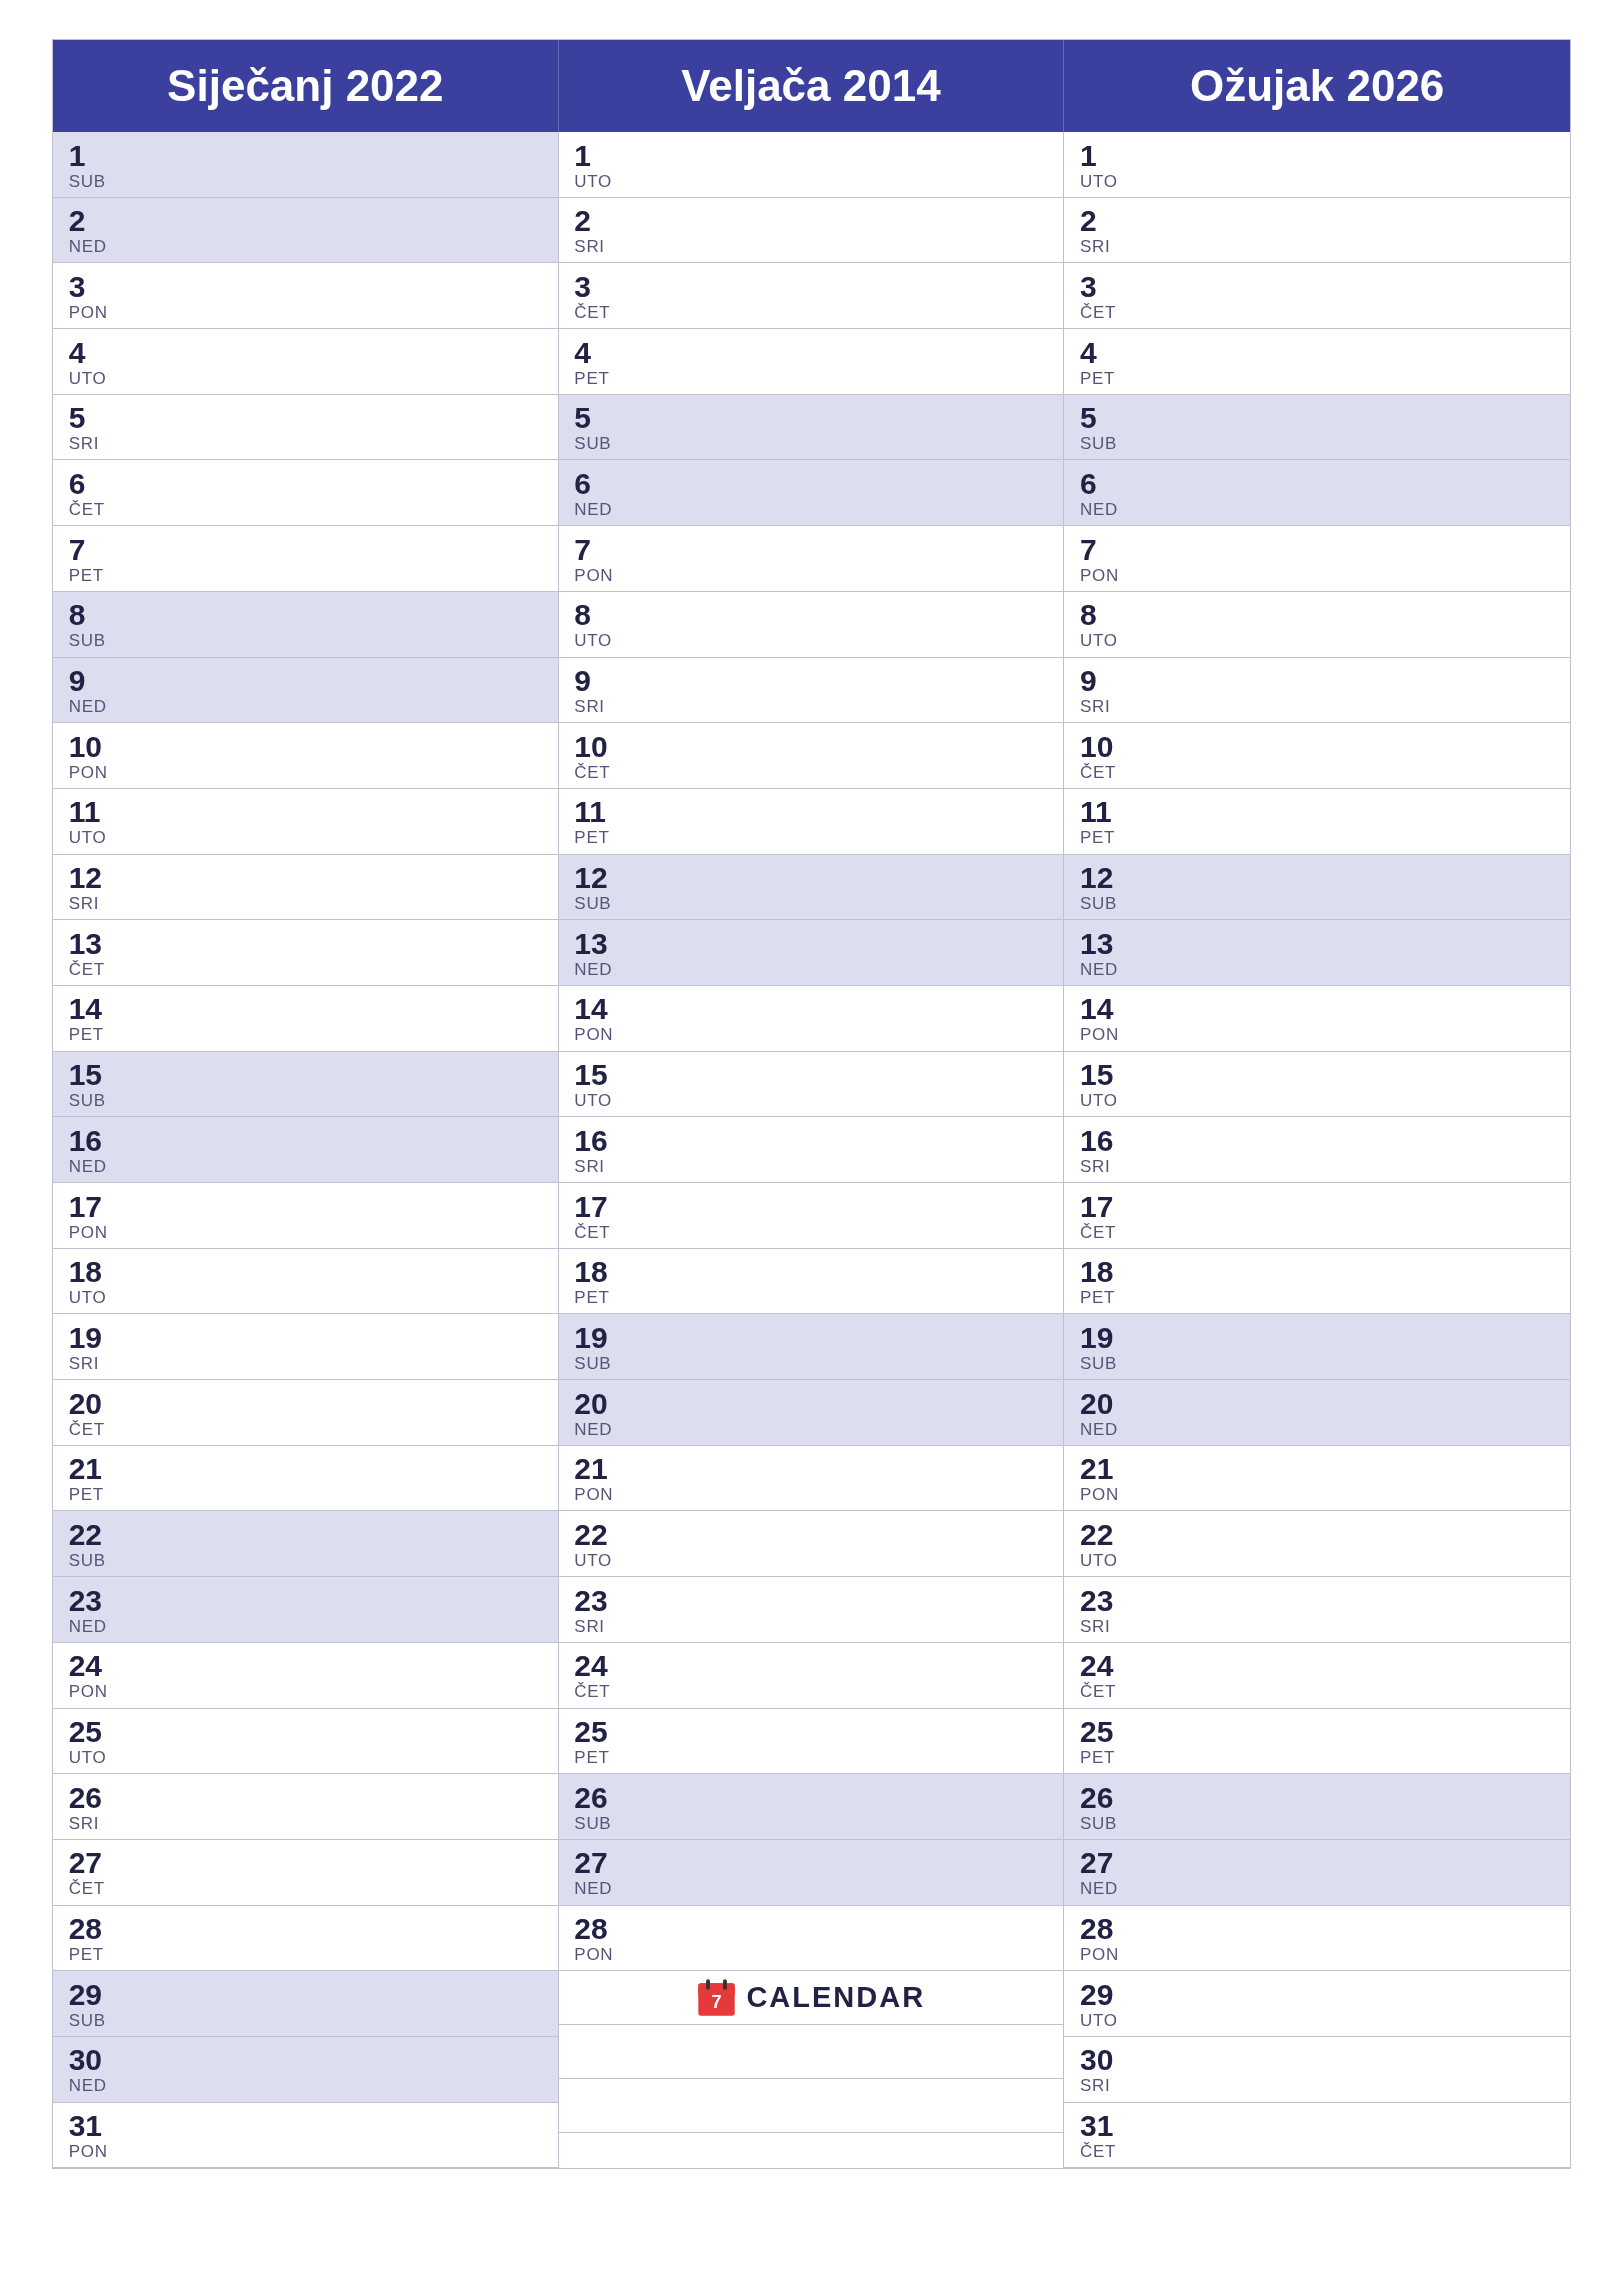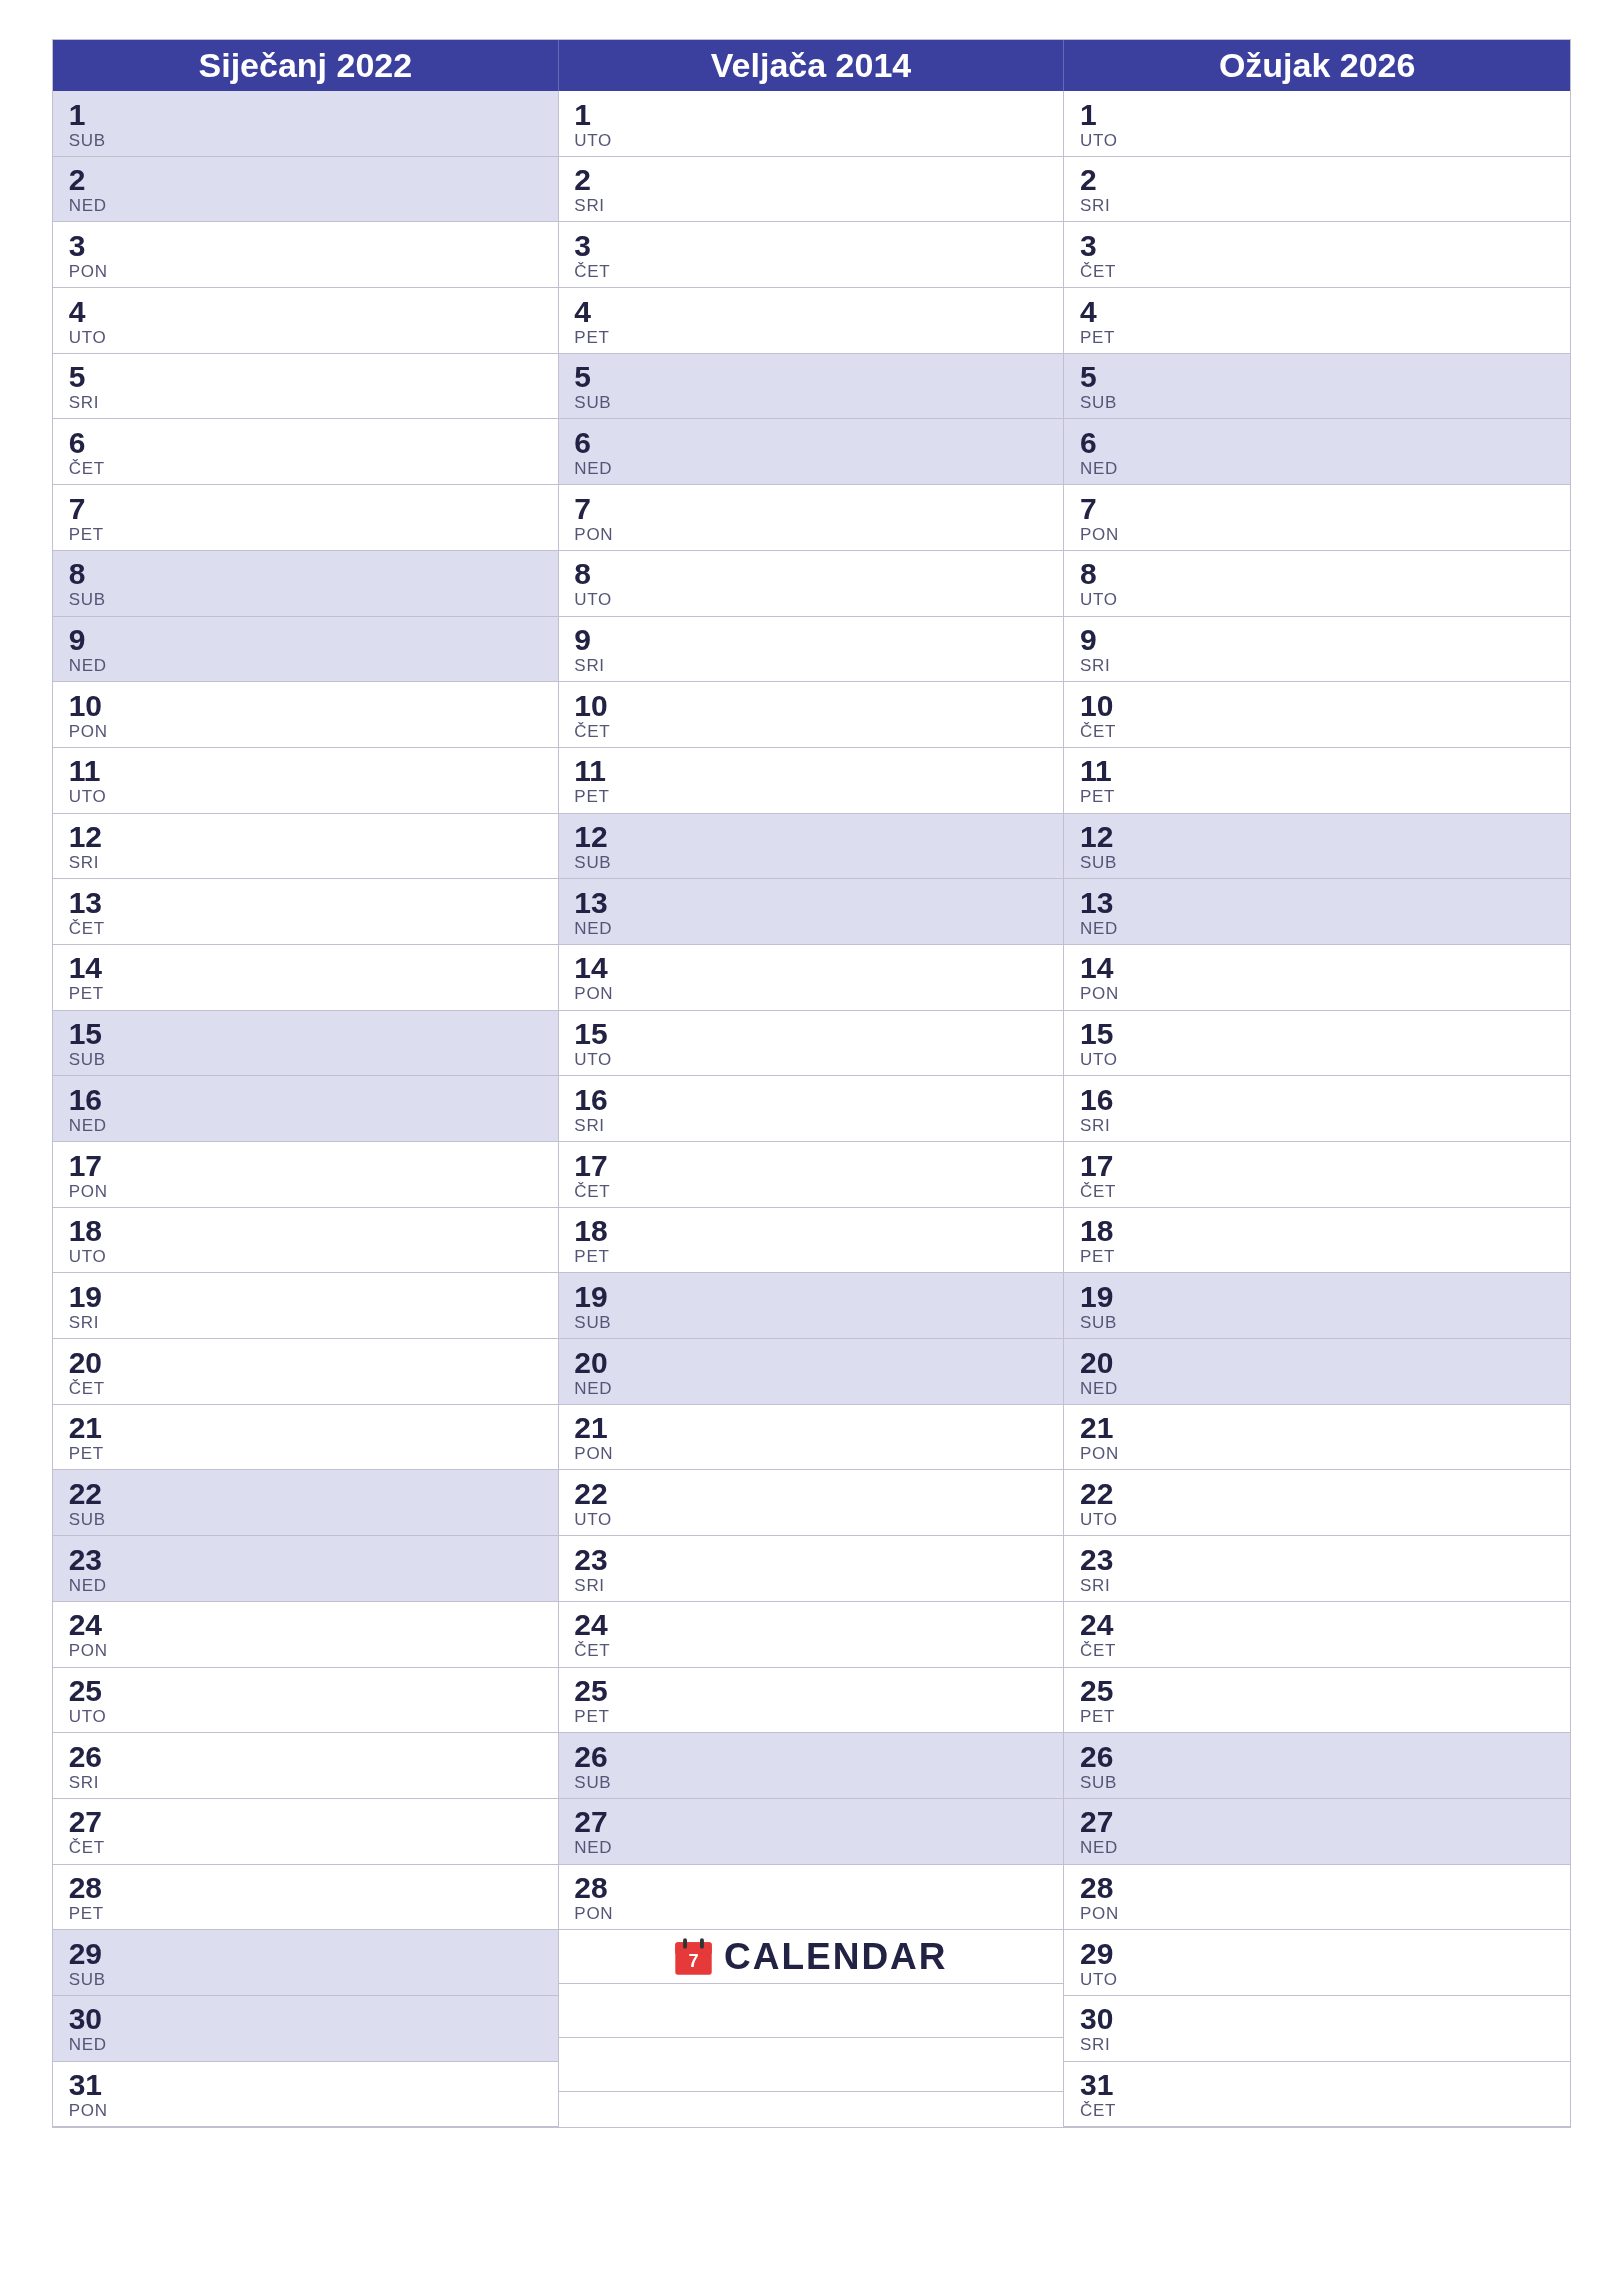--- a/index.html
+++ b/index.html
@@ -16,23 +16,23 @@
     }
     .header-row {
       display: grid;
       grid-template-columns: 1fr 1fr 1fr;
       background: #3b3f9e;
     }
     .header-cell {
       background: #3b3f9e;
       color: #ffffff;
       text-align: center;
-      font-size: 34px;
+      font-size: 44px;
       font-weight: bold;
-      padding: 6px 13px;
+      padding: 21px 13px;
       border-right: 1.3px solid #6668b8;
     }
     .header-cell:last-child { border-right: none; }
     .days-grid {
       display: grid;
       grid-template-columns: 1fr 1fr 1fr;
     }
     .month-column {
       display: flex;
       flex-direction: column;
@@ -80,21 +80,21 @@
     }
     .logo-icon {
       display: flex;
       align-items: center;
     }
     .logo-icon svg {
       width: 39px;
       height: 39px;
     }
     .logo-text {
-      font-size: 37px;
+      font-size: 29px;
       font-weight: bold;
       color: #222244;
       letter-spacing: 2px;
     }
   </style>
 </head>
 <body>
 
 <div class="calendar-container">
   <div class="header-row">

